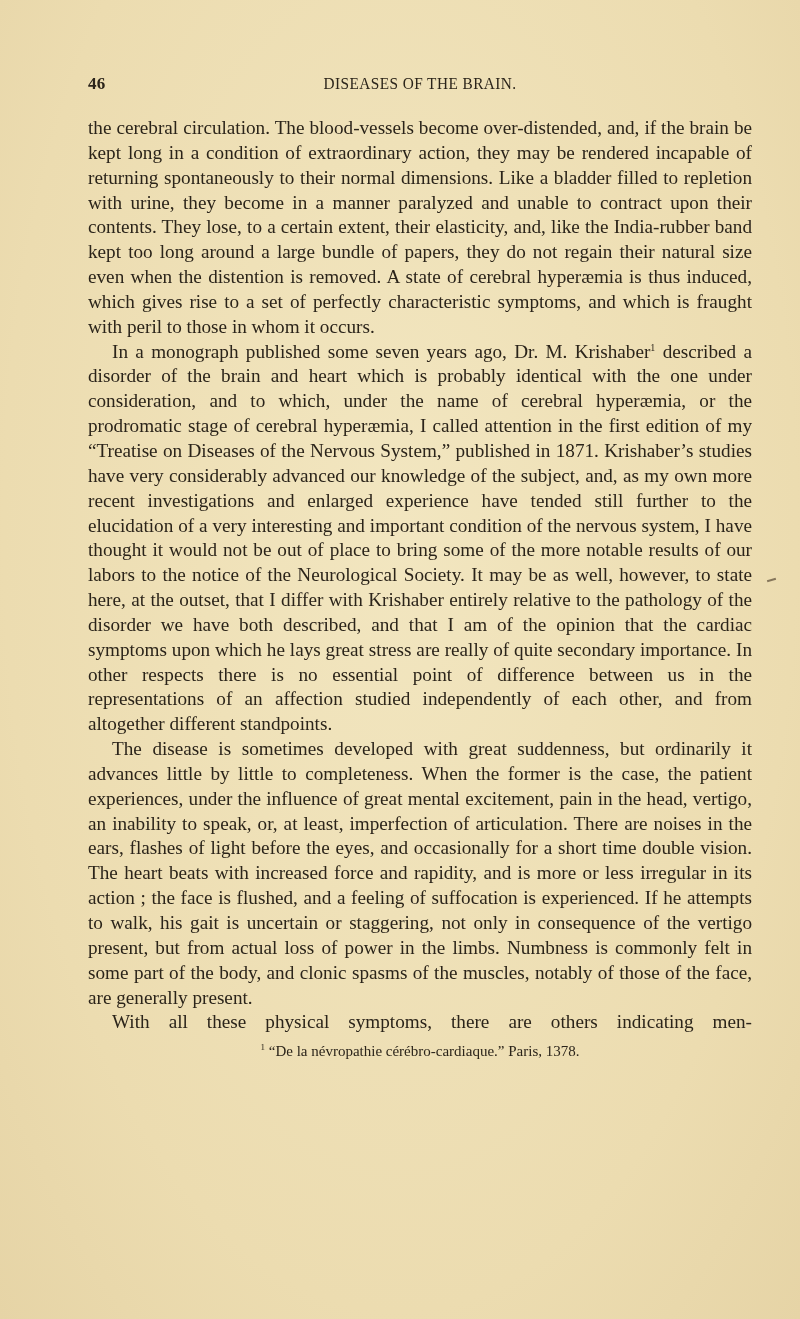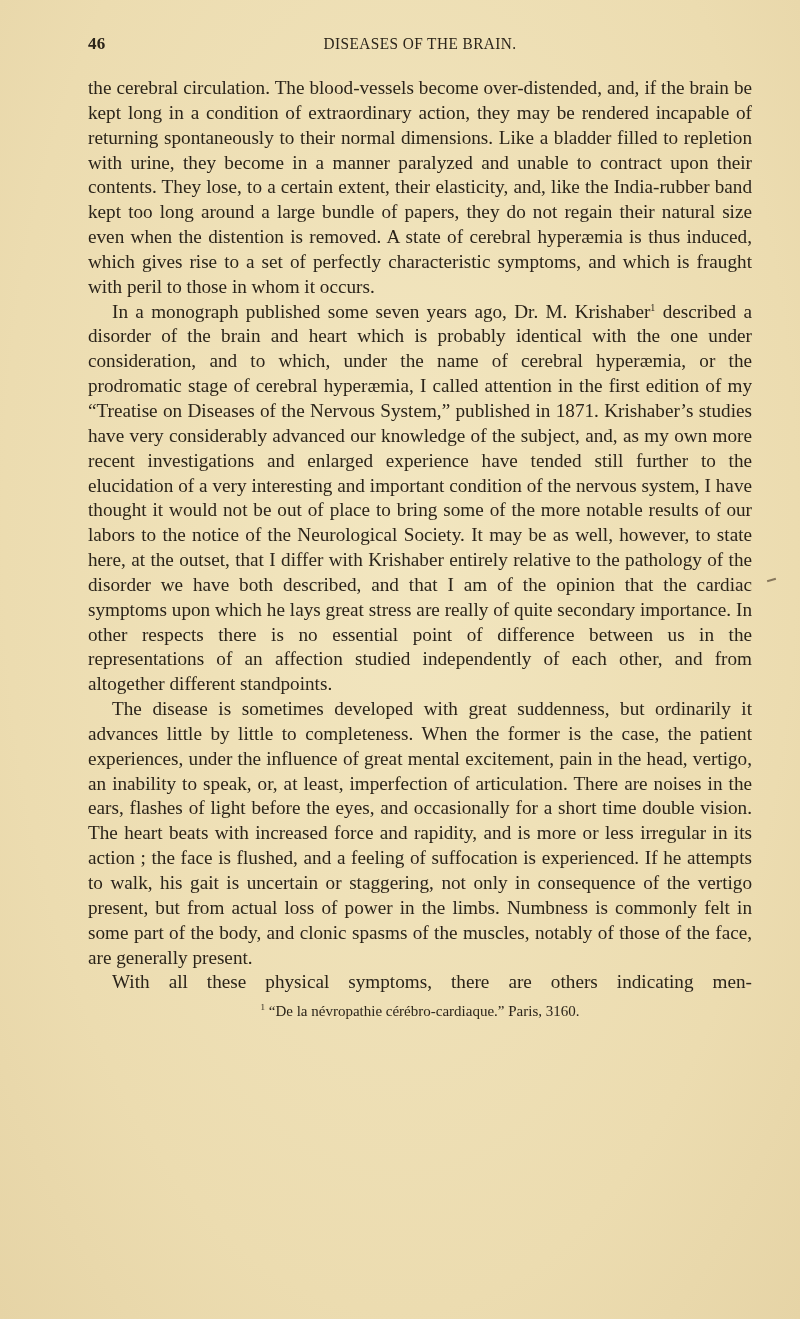--- a/index.html
+++ b/index.html
@@ -20,20 +20,21 @@
       position: absolute;
       left: 88px;
       top: 34px;
       width: 664px;
     }
     .running-head {
       position: relative;
       height: 26px;
       font-size: 17px;
       letter-spacing: 0.3px;
+      margin-top: 40px;
     }
     .page-number {
       position: absolute;
       left: 0;
       top: 0;
       font-weight: bold;
       font-size: 17px;
     }
     .head-title {
       position: absolute;
@@ -102,17 +103,17 @@
 
   <div class="body-text">
     <p>the cerebral circulation. The blood-vessels become over-distended, and, if the brain be kept long in a condition of extraordinary action, they may be rendered incapable of returning spontaneously to their normal dimensions. Like a bladder filled to repletion with urine, they become in a manner paralyzed and unable to contract upon their contents. They lose, to a certain extent, their elasticity, and, like the India-rubber band kept too long around a large bundle of papers, they do not regain their natural size even when the distention is removed. A state of cerebral hyperæmia is thus induced, which gives rise to a set of perfectly characteristic symptoms, and which is fraught with peril to those in whom it occurs.</p>
     <p class="indent"><span>In a monograph published some seven years ago, Dr. M. Krishaber</span><sup class="fn-ref">1</sup><span> described a disorder of the brain and heart which is probably identical with the one under consideration, and to which, under the name of cerebral hyperæmia, or the prodromatic stage of cerebral hyperæmia, I called attention in the first edition of my “Treatise on Diseases of the Nervous System,” published in 1871. Krishaber’s studies have very considerably advanced our knowledge of the subject, and, as my own more recent investigations and enlarged experience have tended still further to the elucidation of a very interesting and important condition of the nervous system, I have thought it would not be out of place to bring some of the more notable results of our labors to the notice of the Neurological Society. It may be as well, however, to state here, at the outset, that I differ with Krishaber entirely relative to the pathology of the disorder we have both described, and that I am of the opinion that the cardiac symptoms upon which he lays great stress are really of quite secondary importance. In other respects there is no essential point of difference between us in the representations of an affection studied independently of each other, and from altogether different standpoints.</span></p>
     <p class="indent">The disease is sometimes developed with great suddenness, but ordinarily it advances little by little to completeness. When the former is the case, the patient experiences, under the influence of great mental excitement, pain in the head, vertigo, an inability to speak, or, at least, imperfection of articulation. There are noises in the ears, flashes of light before the eyes, and occasionally for a short time double vision. The heart beats with increased force and rapidity, and is more or less irregular in its action ; the face is flushed, and a feeling of suffocation is experienced. If he attempts to walk, his gait is uncertain or staggering, not only in consequence of the vertigo present, but from actual loss of power in the limbs. Numbness is commonly felt in some part of the body, and clonic spasms of the muscles, notably of those of the face, are generally present.</p>
     <p class="indent cont">With all these physical symptoms, there are others indicating men-</p>
   </div>
 
   <div class="footnote">
     <sup>1</sup>
-    <span>“De la névropathie cérébro-cardiaque.”  Paris, 3160.</span>
+    <span>“De la névropathie cérébro-cardiaque.”  Paris, 1378.</span>
   </div>
 </div>
 
 <div class="stray-mark"></div>
 
 </body></html>

